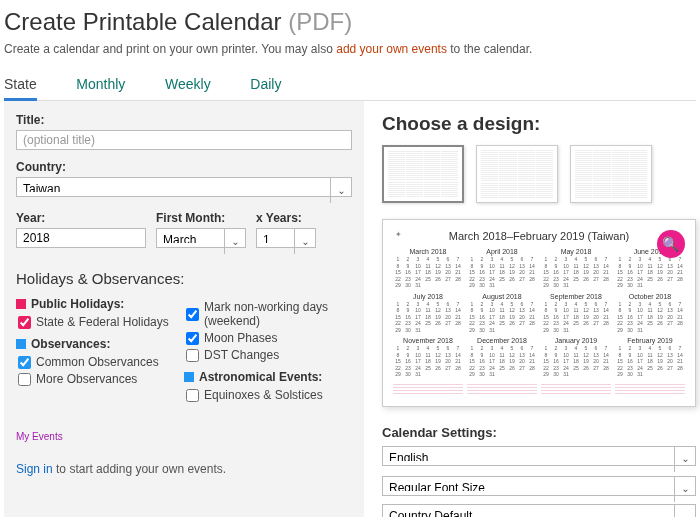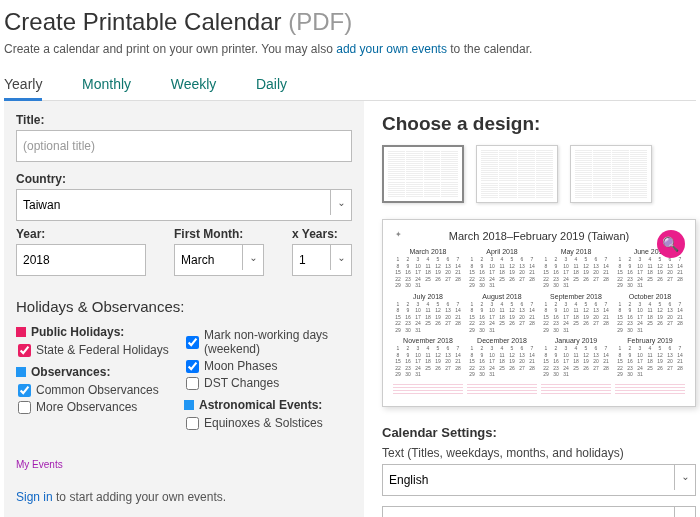--- a/index.html
+++ b/index.html
@@ -1,34 +1,34 @@
 <!DOCTYPE html>
 <html><head>
 <meta charset="utf-8">
 <style>
 * { box-sizing: border-box; margin: 0; padding: 0; }
 body { font-family: Arial, sans-serif; font-size: 13px; color: #333; background: #fff; width: 700px; }
 .container { padding: 8px 4px 4px 4px; }
 h1 { font-size: 24px; font-weight: normal; color: #333; margin-bottom: 6px; }
 h1 .pdf { color: #999; }
 .intro { font-size: 12px; color: #555; margin-bottom: 14px; }
-.intro a { color: #0369a1; text-decoration: none; }
+.intro a { color: #c2410c; text-decoration: none; }
 .tabs { border-bottom: 1px solid #ddd; margin-bottom: 0; }
 .tabs span { display: inline-block; padding: 6px 0; margin-right: 36px; color: #0f766e; font-size: 14px; cursor: pointer; }
 .tabs span.active { color: #444; border-bottom: 3px solid #2e7fd4; margin-bottom: -1px; }
 .columns { display: flex; gap: 18px; margin-top: 0; }
 .left { width: 360px; background: #f3f3f3; padding: 12px 12px 20px 12px; }
 .right { flex: 1; padding-top: 12px; }
 .label { font-weight: bold; font-size: 12px; margin-bottom: 3px; display: block; }
-input[type=text], select { width: 100%; padding: 4px 6px; font-size: 12px; border: 1px solid #bbb; background: #fff; height: 32px; }
+input[type=text], select { width: 100%; padding: 4px 6px; font-size: 12px; border: 1px solid #bbb; background: #fff; height: 20px; }
 input[type=text]::placeholder { color: #999; }
 .select-wrap { position: relative; display: flex; }
 .select-wrap select { appearance: none; padding-right: 24px; }
 .select-wrap .chev { position: absolute; right: 0; top: 0; width: 22px; height: 26px; border-left: 1px solid #bbb; display: flex; align-items: center; justify-content: center; pointer-events: none; font-size: 10px; color: #555; }
-.row { display: flex; gap: 28px; margin-top: 6px; }
+.row { display: flex; gap: 10px; margin-top: 14px; }
 .row .col { display: flex; flex-direction: column; }
 .section-title { font-size: 15px; font-weight: normal; color: #333; margin: 22px 0 10px 0; }
 .holobs { display: flex; font-size: 12px; }
 .holobs .colh { flex: 1; }
 .cat { font-weight: bold; font-size: 12px; margin-bottom: 4px; display: flex; align-items: center; gap: 5px; }
 .sq { width: 10px; height: 10px; display: inline-block; }
 .sq.pink { background: #e91e63; }
 .sq.blue { background: #2196f3; }
 .chk { display: flex; align-items: center; gap: 5px; margin: 3px 0 3px 2px; font-size: 12px; color: #444; }
 .chk input { width: 13px; height: 13px; }
@@ -66,21 +66,21 @@
 <div class="container">
   <h1>
     <span>Create Printable Calendar</span>
     <span class="pdf">(PDF)</span>
   </h1>
   <p class="intro">
     <span>Create a calendar and print on your own printer. You may also </span><a href="#">add your own events</a><span> to the calendar.</span>
   </p>
 
   <div class="tabs">
-    <span class="active">Yearly</span>
+    <span class="active">State</span>
     <span>Monthly</span>
     <span>Weekly</span>
     <span>Daily</span>
   </div>
 
   <div class="columns">
     <div class="left">
       <label class="label">Title:</label>
       <input type="text" placeholder="(optional title)" style="">
 
@@ -718,21 +718,20 @@
           </div>
         <div class="pfooter">
             <div></div>
             <div></div>
             <div></div>
             <div></div>
           </div>
       </div>
 
       <div class="calset">Calendar Settings:</div>
-      <div class="setlabel">Text (Titles, weekdays, months, and holidays)</div>
       <div class="setrow">
         <div class="select-wrap">
             <select><option>English</option></select>
             <span class="chev">⌄</span>
           </div>
         <div class="select-wrap">
             <select><option>Regular Font Size</option></select>
             <span class="chev">⌄</span>
           </div>
       </div>

